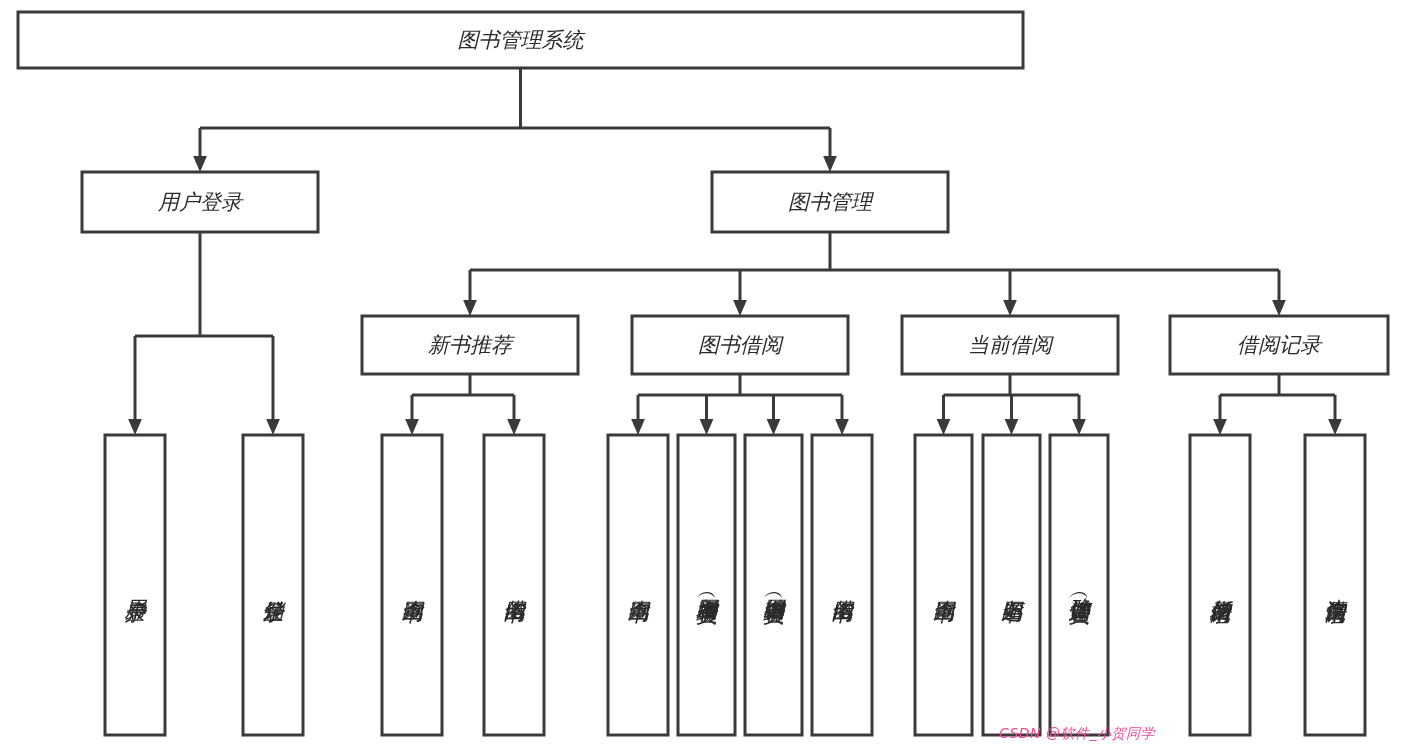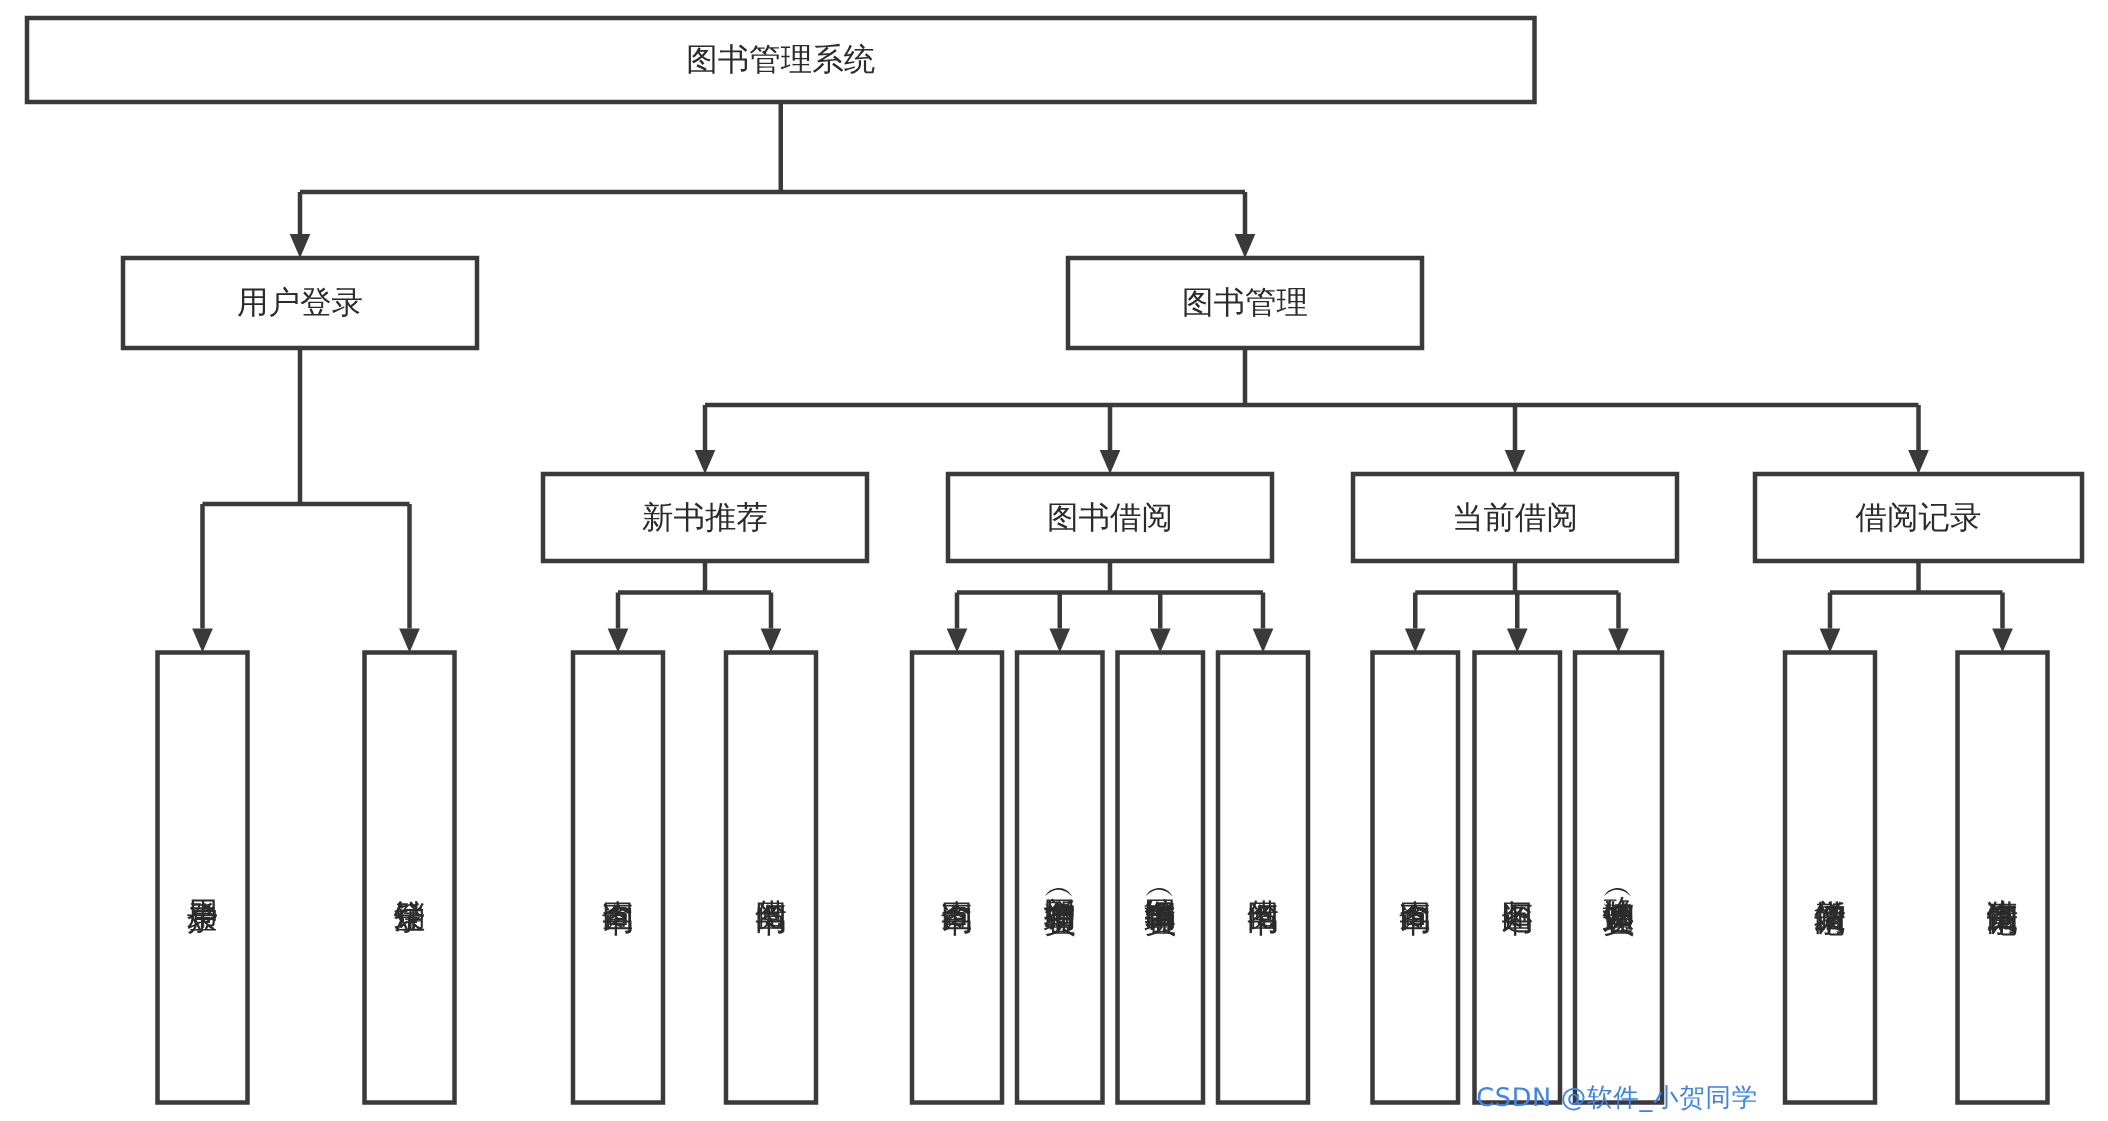--- a/index.html
+++ b/index.html
@@ -11,20 +11,21 @@
     width: 1405px;
     height: 747px;
     font-family: "DejaVu Sans", "Liberation Sans", sans-serif;
     overflow: hidden;
     position: relative;
   }
   #diagram-root {
     position: relative;
     width: 1180px;
     height: 747px;
+    font-style: italic;
   }
   svg.diagram-canvas {
     position: absolute;
     left: 0;
     top: 0;
     width: 1405px;
     height: 747px;
     display: block;
   }
   .node-box {
@@ -59,25 +60,25 @@
     font-family: "DejaVu Sans", "Liberation Sans", sans-serif;
     font-size: 21px;
     line-height: 1.05;
     letter-spacing: 1px;
     color: #2b2b2b;
     white-space: nowrap;
     pointer-events: none;
   }
   .watermark {
     position: absolute;
-    right: 8px;
+    right: 25px;
     bottom: 4px;
     font-family: "DejaVu Sans", "Liberation Sans", sans-serif;
-    font-size: 17px;
-    color: #3b82f6;
+    font-size: 14px;
+    color: #ec4899;
     letter-spacing: 0.5px;
     white-space: nowrap;
   }
 </style>
 </head>
 <body>
 
 <div id="diagram-root">
 
   <svg class="diagram-canvas" viewBox="0 0 1405 747">

